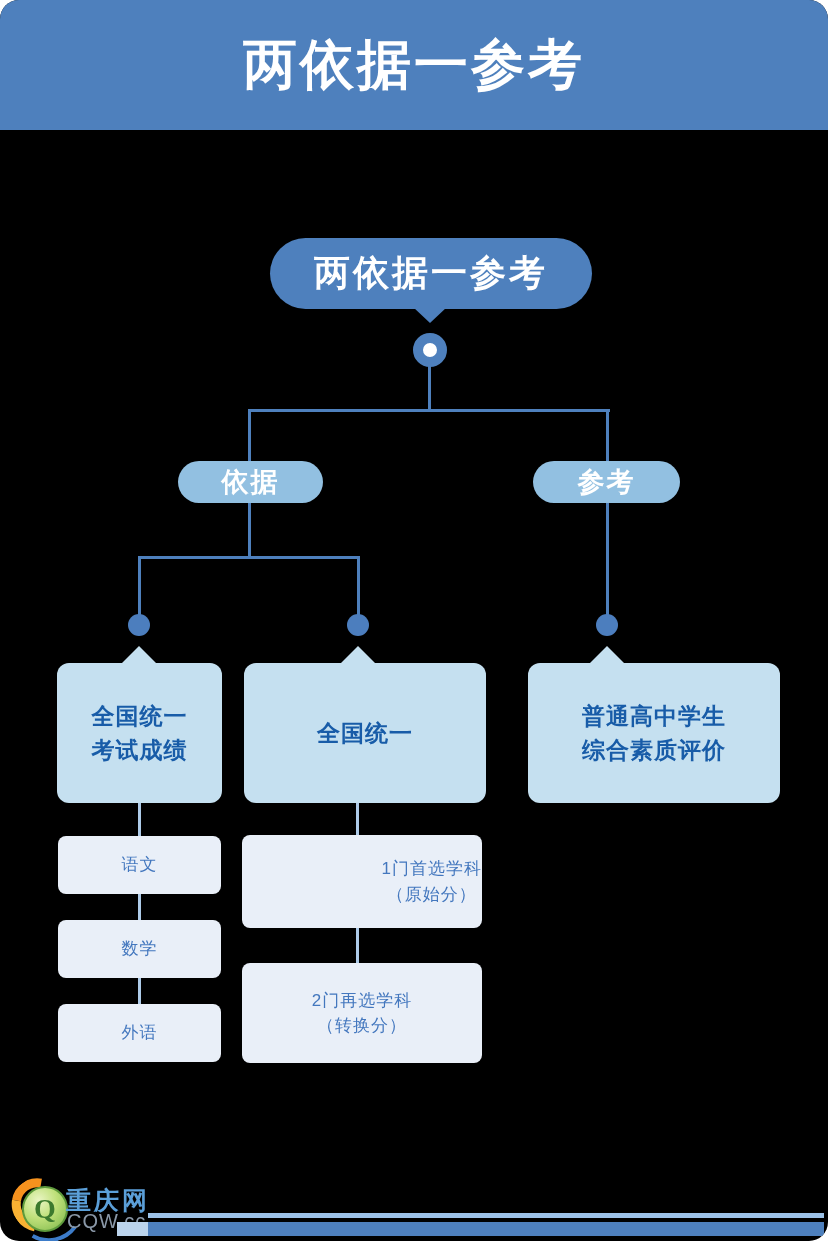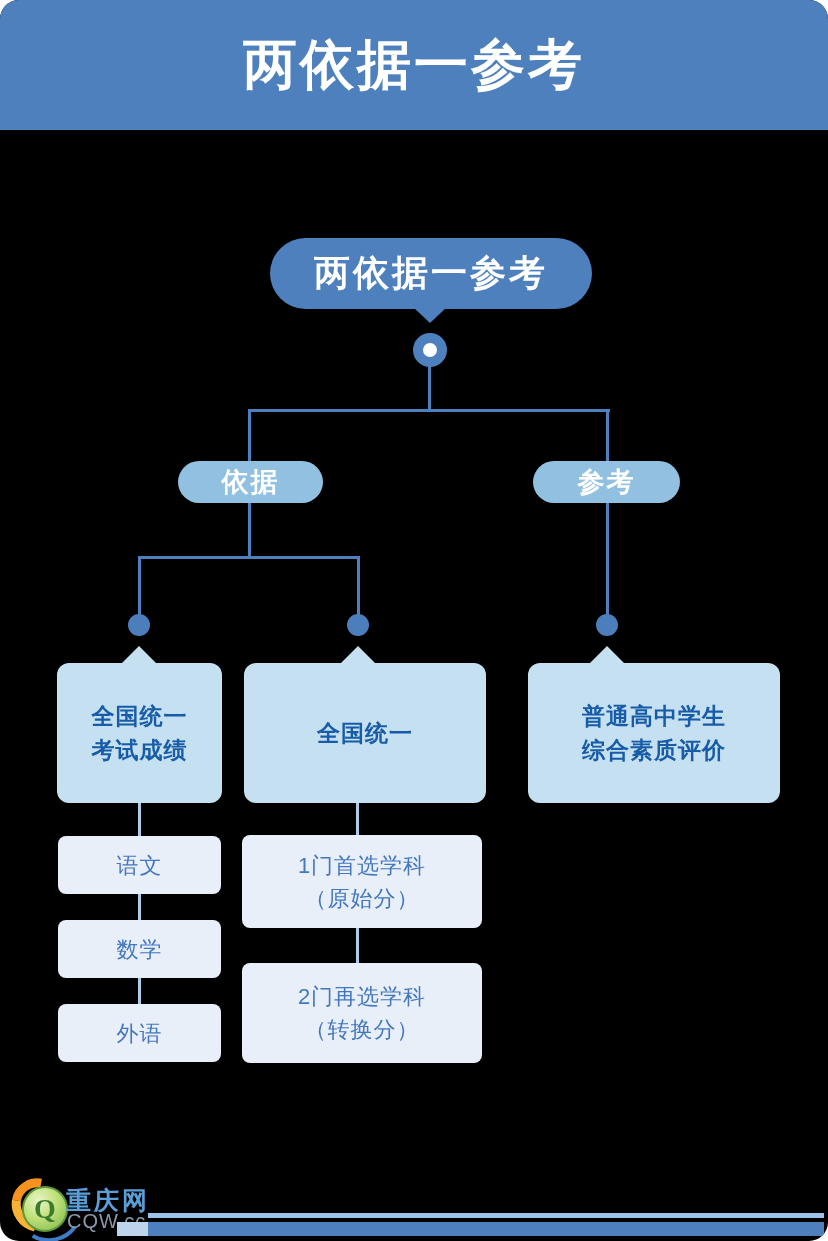--- a/index.html
+++ b/index.html
@@ -44,21 +44,21 @@
   .cat-box{position:absolute;top:663px;height:140px;background:#C5E0F0;border-radius:12px;
            display:flex;align-items:center;justify-content:center;text-align:center;}
   .cat-box span{color:#185CA8;font-weight:bold;font-size:23px;line-height:1.5;white-space:pre-line;letter-spacing:1px;}
   .cat-exam{left:57px;width:165px;}
   .cat-selective{left:244px;width:242px;}
   .cat-quality{left:528px;width:252px;}
 
   
   .item-box{position:absolute;background:#E9EFF8;border-radius:8px;
             display:flex;align-items:center;justify-content:center;text-align:center;}
-  .item-box span{color:#4377BE;font-size:22px;line-height:1.5;white-space:pre-line;letter-spacing:1px;}
+  .item-box span{color:#4377BE;font-size:17px;line-height:1.5;white-space:pre-line;letter-spacing:1px;}
 
   
   .footer-thin-line{position:absolute;left:148px;top:1213px;width:676px;height:5px;background:#9CC2E8;}
   .footer-bar-light{position:absolute;left:117px;top:1222px;width:31px;height:14px;background:#BCD4EC;}
   .footer-bar{position:absolute;left:148px;top:1222px;width:676px;height:14px;background:#4E80BD;}
   .brand-name{position:absolute;left:66px;top:1184px;font-size:25px;font-weight:bold;color:#5B9FD8;letter-spacing:3px;font-family:Liberation Mono, monospace;}
   .brand-domain{position:absolute;left:67px;top:1210px;font-size:20px;color:#8A98A8;letter-spacing:1px;}
 
   
   .logo{position:absolute;left:12px;top:1178px;width:64px;height:62px;}
@@ -132,21 +132,21 @@
   <div class="item-box" style="left:58px;top:836px;width:163px;height:58px;">
     <span>语文</span>
   </div>
   <div class="item-box" style="left:58px;top:920px;width:163px;height:58px;">
     <span>数学</span>
   </div>
   <div class="item-box" style="left:58px;top:1004px;width:163px;height:58px;">
     <span>外语</span>
   </div>
 
-  <div class="item-box" style="left:242px;top:835px;width:240px;height:93px;">
+  <div class="item-box" style="left:242px;top:835px;width:240px;height:93px;justify-content:flex-end;">
     <span>1门首选学科
 （原始分）</span>
   </div>
   <div class="item-box" style="left:242px;top:963px;width:240px;height:100px;">
     <span>2门再选学科
 （转换分）</span>
   </div>
 
   <div class="logo">
     <div class="logo-flame"></div>

